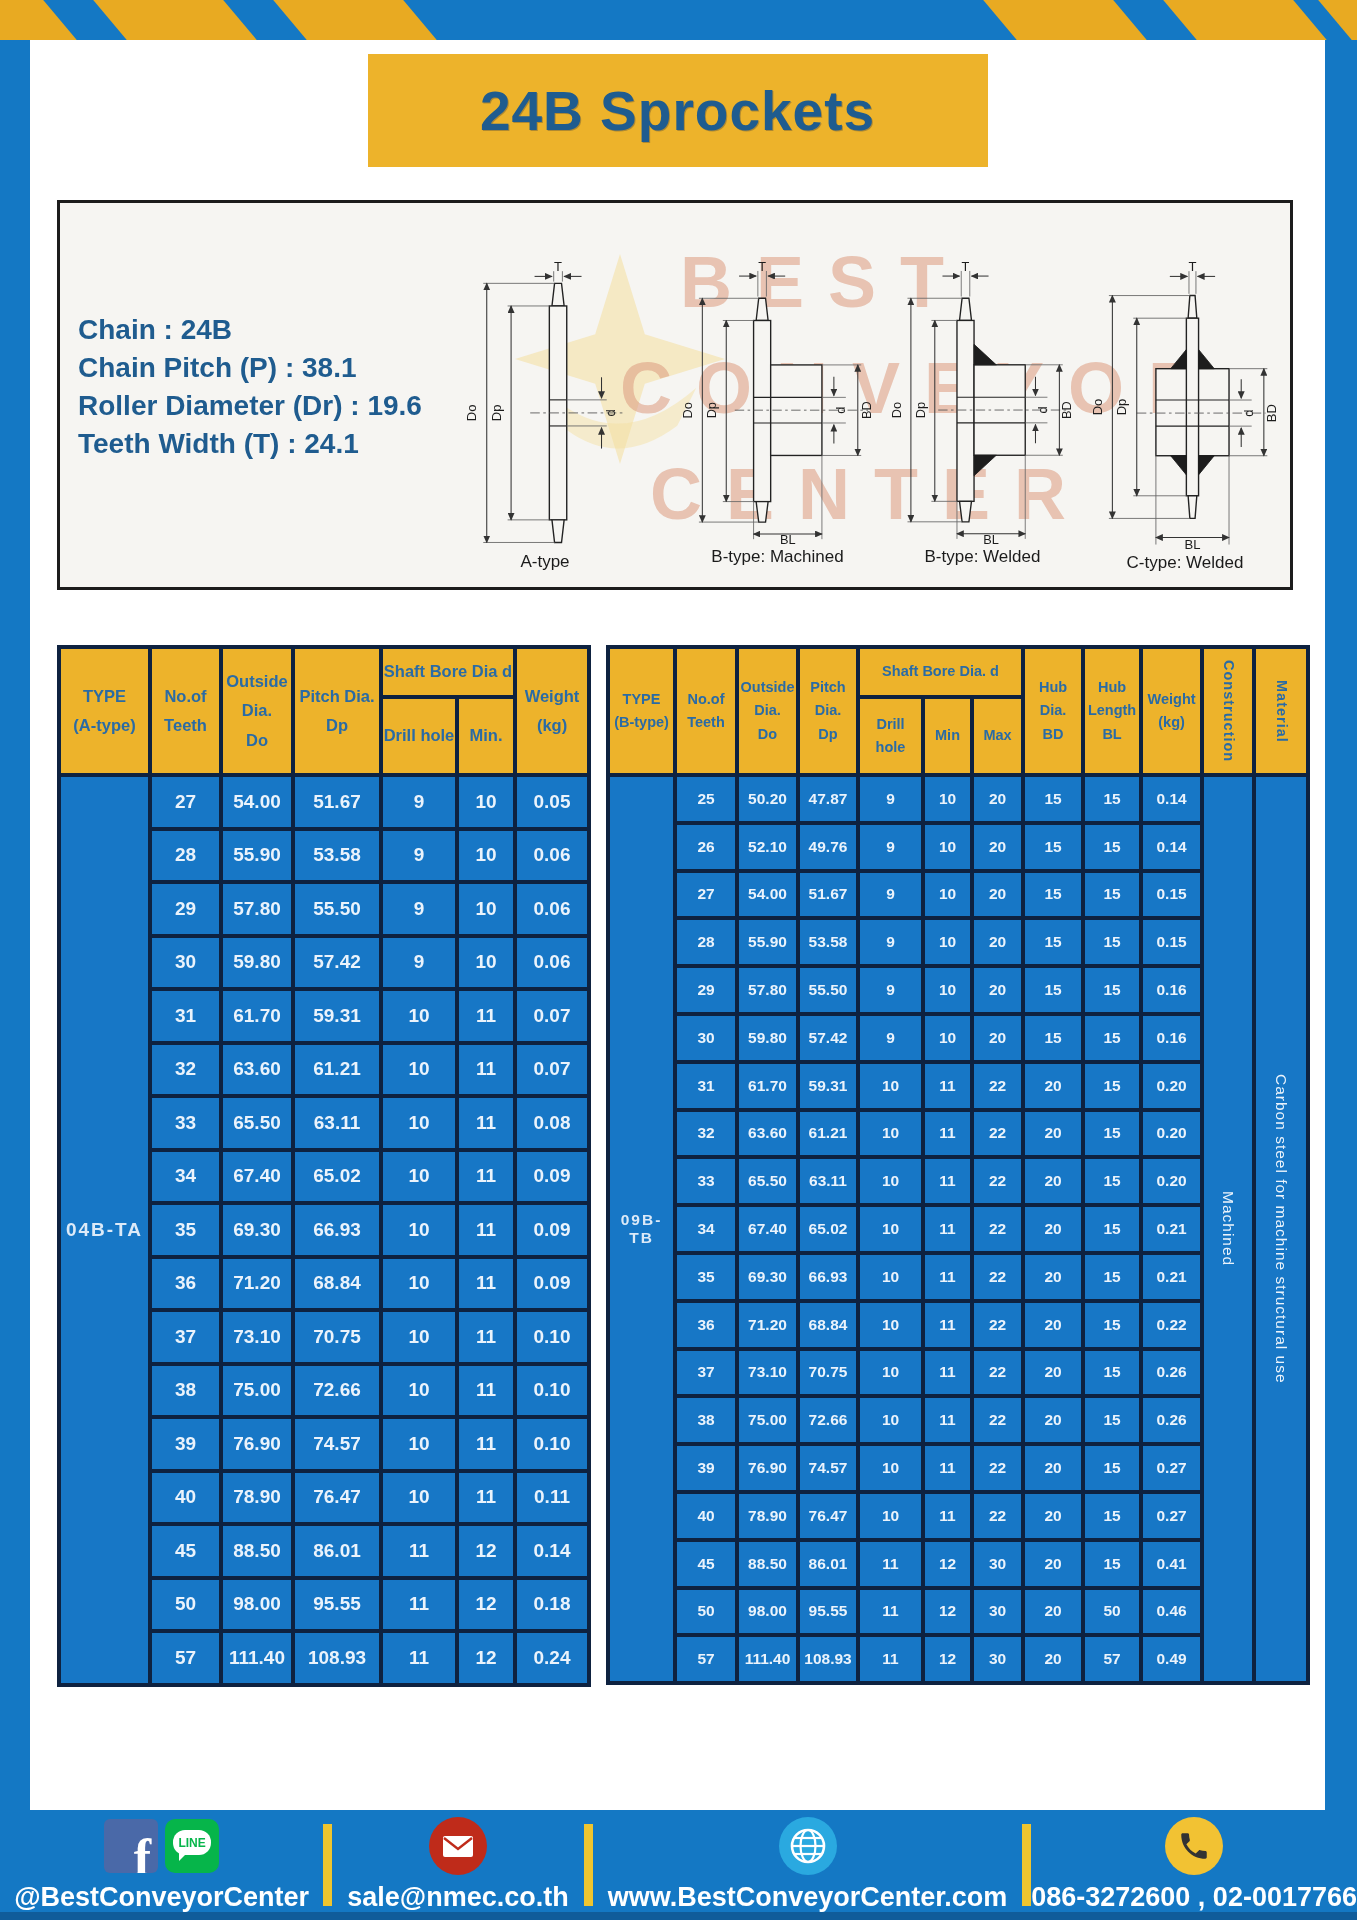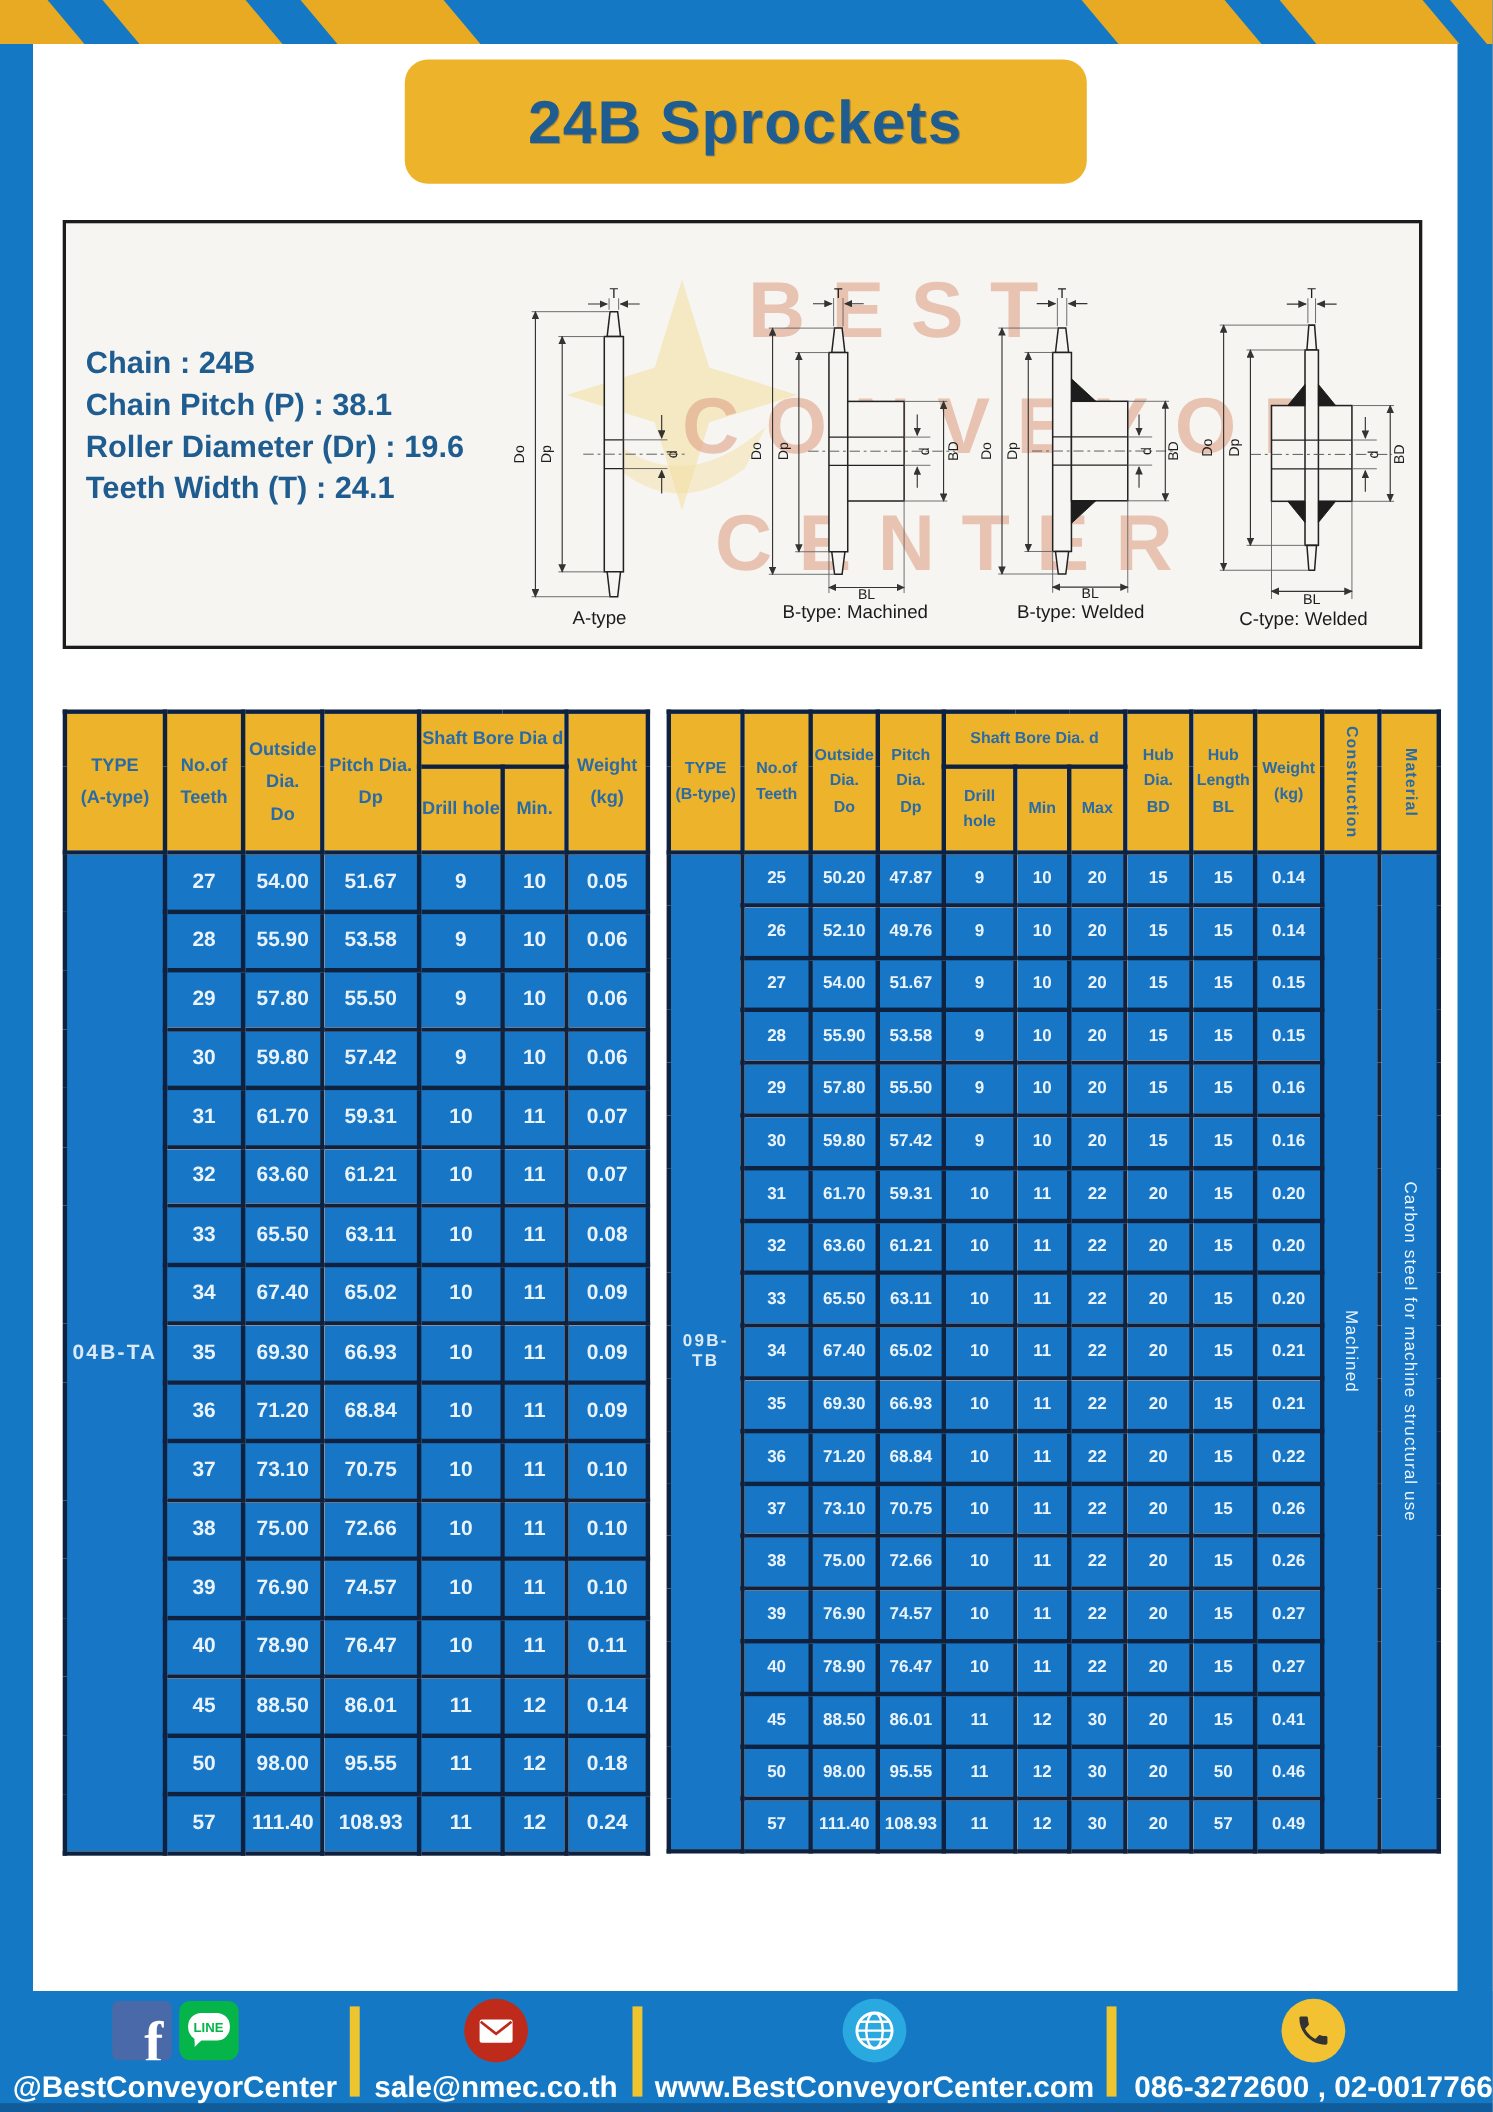--- a/index.html
+++ b/index.html
@@ -15,21 +15,21 @@
   .page::after{content:"";position:absolute;left:0;right:0;bottom:0;height:8px;
     background:rgba(8,40,78,.35);pointer-events:none;}
   
   .topbar{position:absolute;left:0;top:0;width:100%;height:40px;overflow:hidden;}
   .stripe{position:absolute;top:-6px;height:52px;width:130px;
     background:var(--stripe-yellow,#E8AA22);transform:skewX(40deg);}
   
   .content{position:absolute;left:30px;right:32px;top:40px;bottom:110px;background:#ffffff;}
   
   .title-box{width:620px;height:113px;margin:14px auto 0;background:var(--accent-yellow,#EDB32B);
-    display:flex;align-items:center;justify-content:center;border-radius:21px;}
+    display:flex;align-items:center;justify-content:center;}
   .title-box h1{margin:0;font-size:55px;font-weight:bold;color:var(--ink-blue,#1F5C8F);
     letter-spacing:1px;text-shadow:1px 1px 0 rgba(60,60,60,.35);}
   
   .diagram-box{position:absolute;left:27px;top:160px;width:1236px;height:390px;
     background:#F6F5F2;border:3px solid #1C1C1C;}
   .specs{position:absolute;left:18px;top:108px;width:400px;z-index:2;}
   .spec-line{font-size:28px;font-weight:bold;color:var(--ink-blue,#1F5C8F);line-height:38px;white-space:nowrap;}
   .fig{position:absolute;top:56px;z-index:1;text-align:center;}
   .fig svg{display:block;margin:0 auto;}
   .fig-caption{margin-top:2px;font-size:17px;color:#1b1b1b;}
@@ -67,21 +67,21 @@
   .table-b thead tr:last-child{height:78px;}
   .table-b tbody td{height:47.8px;font-size:15.5px;}
   .type-cell{font-size:17px;letter-spacing:2px;color:#DCEAF8;}
   .vert-th{writing-mode:vertical-rl;text-orientation:mixed;letter-spacing:1px;}
   .vert-cell{writing-mode:vertical-rl;text-orientation:mixed;font-size:15px;letter-spacing:1px;font-weight:normal;}
   
   .footer{position:absolute;left:0;right:0;bottom:0;height:110px;background:var(--frame-blue,#1478C4);
     display:flex;align-items:stretch;}
   .fseg{display:flex;flex-direction:column;align-items:center;justify-content:flex-start;
     padding-top:5px;}
-  .fseg-1{width:27.1%;} .fseg-2{width:21.1%;} .fseg-3{width:36.0%;} .fseg-4{flex:1;padding-left:16px;}
+  .fseg-1{width:27.1%;} .fseg-2{width:21.1%;} .fseg-3{width:36.0%;} .fseg-4{flex:1;}
   .fdiv{width:9px;height:82px;align-self:center;background:var(--divider-yellow,#EFC52F);flex:none;}
   .ficons{display:flex;gap:7px;align-items:center;height:62px;}
   .ftext{font-size:27px;font-weight:bold;color:#ffffff;white-space:nowrap;line-height:40px;}
   .fb-icon{width:54px;height:54px;background:#4A69A8;border-radius:6px;position:relative;overflow:hidden;}
   .fb-icon span{position:absolute;bottom:-14px;right:7px;color:#fff;font-size:52px;font-weight:bold;
     font-family:"Liberation Serif",serif;}
   .line-icon{width:54px;height:54px;background:#06B54A;border-radius:10px;position:relative;}
   .line-bubble{position:absolute;left:8px;top:11px;width:38px;height:25px;background:#fff;border-radius:12px;
     display:flex;align-items:center;justify-content:center;}
   .line-bubble::after{content:"";position:absolute;left:6px;bottom:-6px;border:5px solid transparent;

